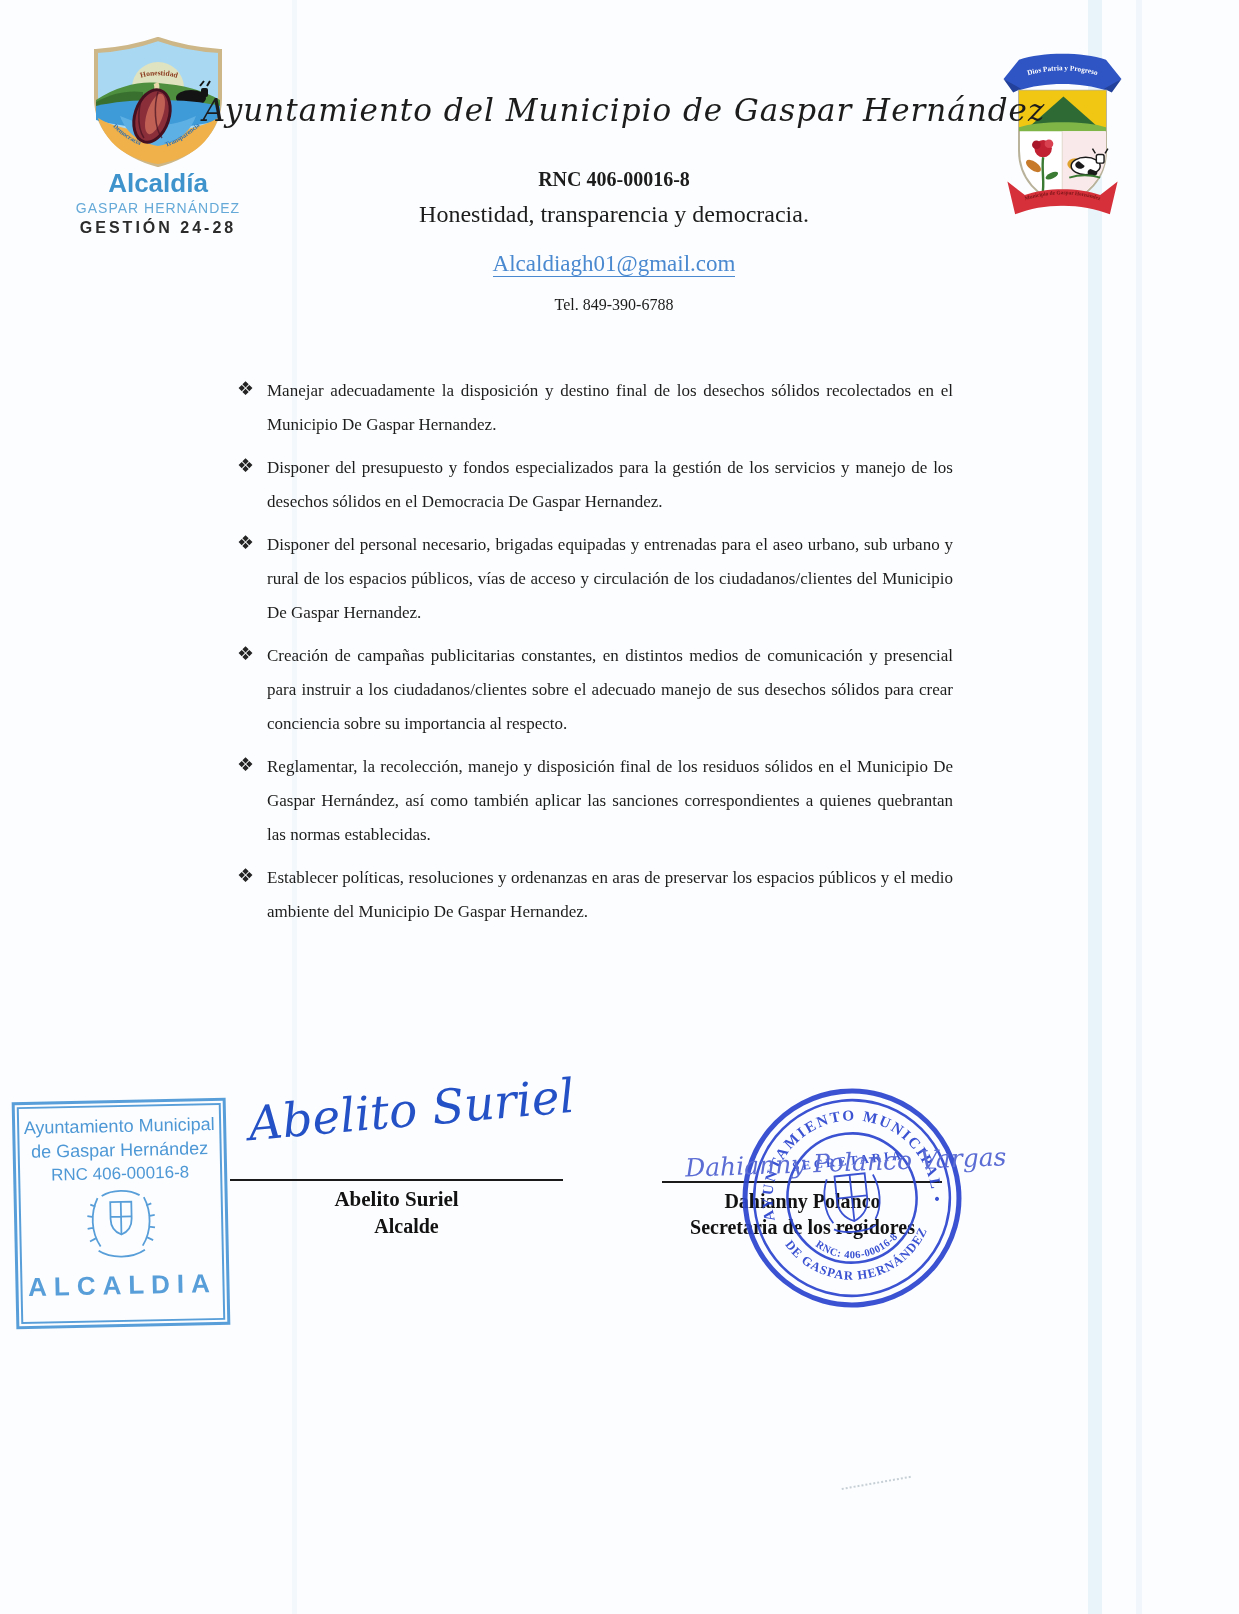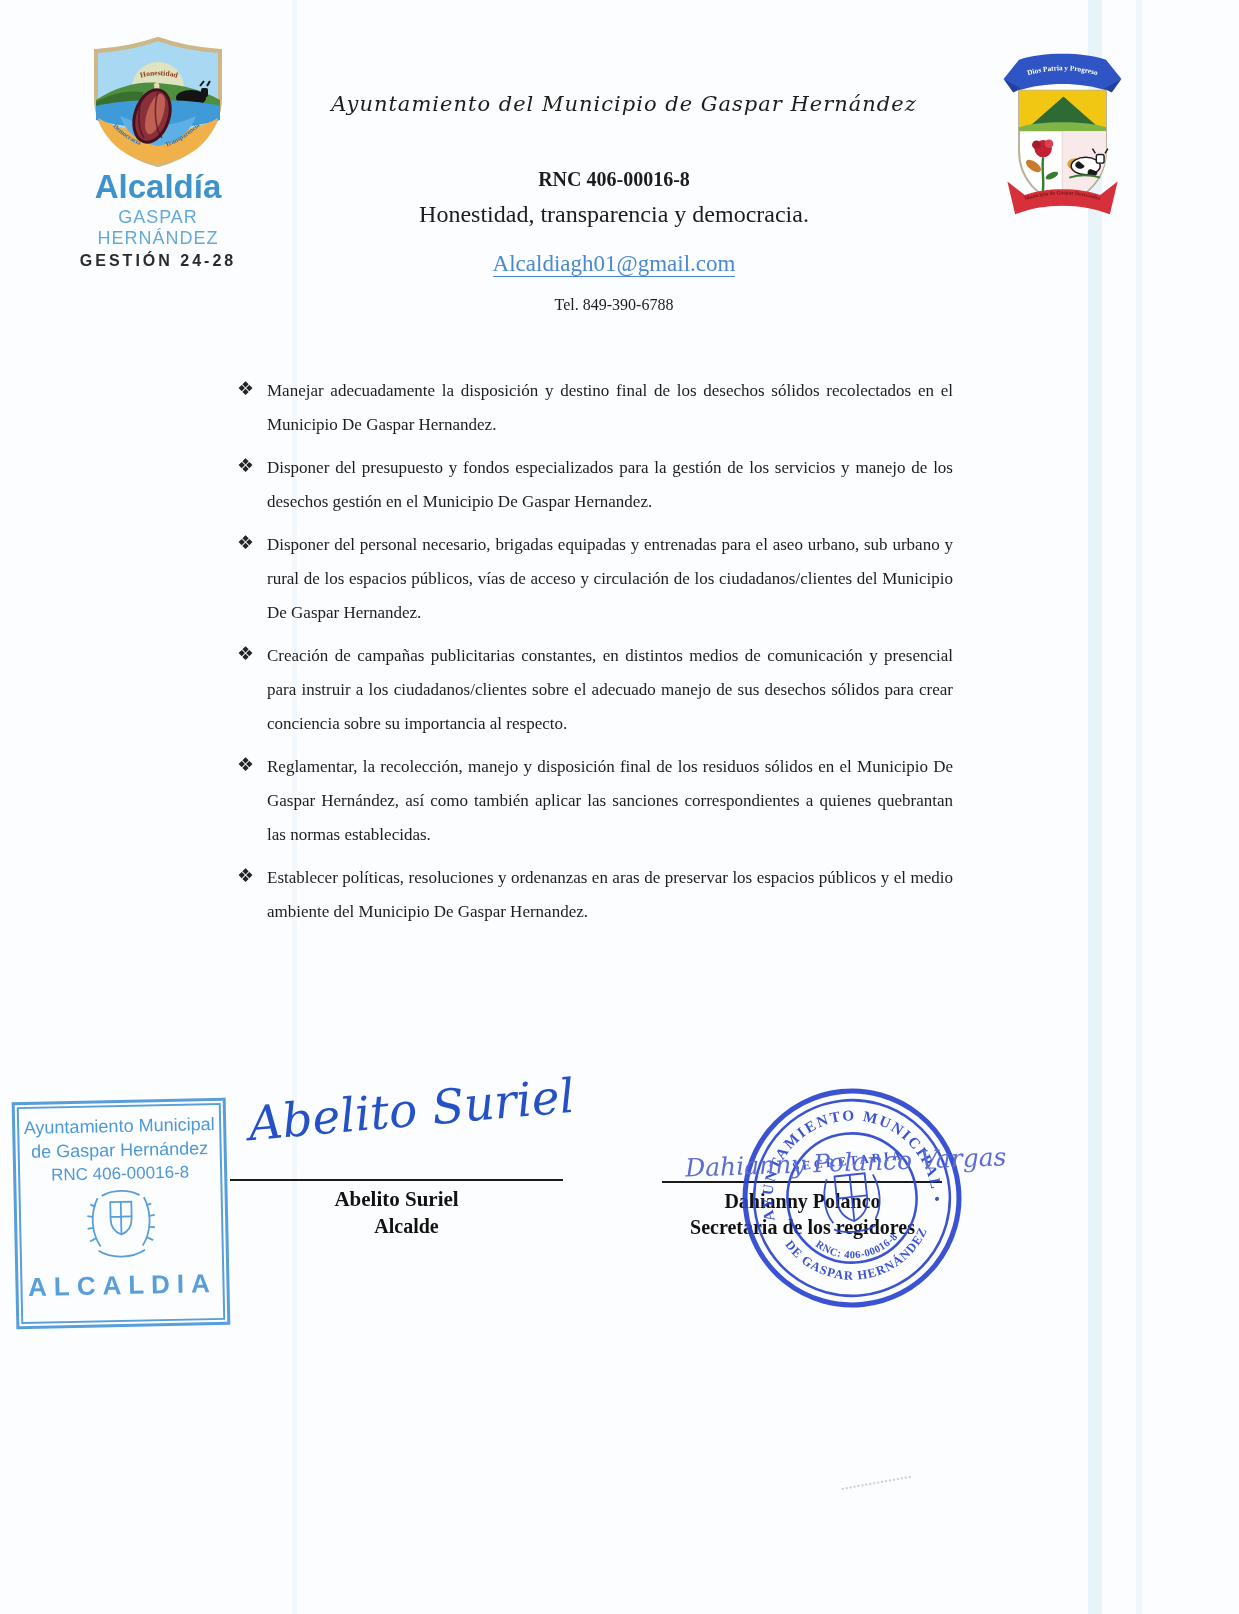--- a/index.html
+++ b/index.html
@@ -6,27 +6,27 @@
   body { background:#ffffff; font-family:"Liberation Serif", serif; }
   .page { position:relative; width:1239px; height:1614px; background:#fcfdfe; overflow:hidden; }
 
   .streak { position:absolute; top:0; height:1614px; pointer-events:none; }
   .s1 { left:1088px; width:14px; background:rgba(205,228,245,.40); }
   .s2 { left:1136px; width:6px;  background:rgba(205,228,245,.25); }
   .s3 { left:292px;  width:5px;  background:rgba(205,228,245,.18); }
 
   
   .logo-left { position:absolute; left:75px; top:36px; width:166px; text-align:center; }
-  .logo-name { font-family:"Liberation Sans", sans-serif; font-weight:bold; font-size:33px; color:#3f93cc; margin-top:-4px; }
-  .logo-muni { font-family:"Liberation Sans", sans-serif; font-size:18px; letter-spacing:1px; color:#64a9d8; margin-top:1px; }
+  .logo-name { font-family:"Liberation Sans", sans-serif; font-weight:bold; font-size:26px; color:#3f93cc; margin-top:-4px; }
+  .logo-muni { font-family:"Liberation Sans", sans-serif; font-size:14px; letter-spacing:1px; color:#64a9d8; margin-top:1px; }
   .logo-term { font-family:"Liberation Sans", sans-serif; font-size:16px; font-weight:bold; letter-spacing:3px; color:#2b2b2b; margin-top:3px; }
   .logo-right { position:absolute; left:990px; top:48px; width:145px; }
 
   .hc { position:absolute; left:0; width:1228px; text-align:center; color:#1c1c1c; }
-  .doc-title { top:92px; font-family:"DejaVu Serif", serif; font-style:italic; font-size:21px; letter-spacing:1px;padding-left:20px; }
+  .doc-title { top:92px; font-family:"DejaVu Serif", serif; font-style:italic; font-size:31px; letter-spacing:1px;padding-left:20px; }
   .doc-rnc   { top:168px; font-size:20px; font-weight:bold; }
   .doc-motto { top:201px; font-size:24px; }
   .doc-email { top:251px; font-size:23px; }
   .doc-email a { color:#4a89d0; text-decoration:none; border-bottom:1.5px solid #4a89d0; cursor:pointer; }
   .doc-phone { top:296px; font-size:16px; }
 
   
   .bullets { position:absolute; left:237px; top:374px; width:716px; list-style:none; }
   .bullets li { display:flex; margin-bottom:9px; }
   .bmark { width:30px; flex:0 0 30px; font-family:"DejaVu Sans", sans-serif; font-size:19px; color:#242424; padding-top:3px; }
@@ -140,21 +140,21 @@
   <div class="hc doc-email"><a>Alcaldiagh01@gmail.com</a></div>
   <div class="hc doc-phone">Tel. 849-390-6788</div>
 
   <ul class="bullets">
     <li>
         <span class="bmark">❖</span>
         <span class="btxt">Manejar adecuadamente la disposición y destino final de los desechos sólidos recolectados en el Municipio De Gaspar Hernandez.</span>
       </li>
     <li>
         <span class="bmark">❖</span>
-        <span class="btxt">Disponer del presupuesto y fondos especializados para la gestión de los servicios y manejo de los desechos gestión en el Municipio De Gaspar Hernandez.</span>
+        <span class="btxt">Disponer del presupuesto y fondos especializados para la gestión de los servicios y manejo de los desechos sólidos en el Democracia De Gaspar Hernandez.</span>
       </li>
     <li>
         <span class="bmark">❖</span>
         <span class="btxt">Disponer del personal necesario, brigadas equipadas y entrenadas para el aseo urbano, sub urbano y rural de los espacios públicos, vías de acceso y circulación de los ciudadanos/clientes del Municipio De Gaspar Hernandez.</span>
       </li>
     <li>
         <span class="bmark">❖</span>
         <span class="btxt">Creación de campañas publicitarias constantes, en distintos medios de comunicación y presencial para instruir a los ciudadanos/clientes sobre el adecuado manejo de sus desechos sólidos para crear conciencia sobre su importancia al respecto.</span>
       </li>
     <li>

